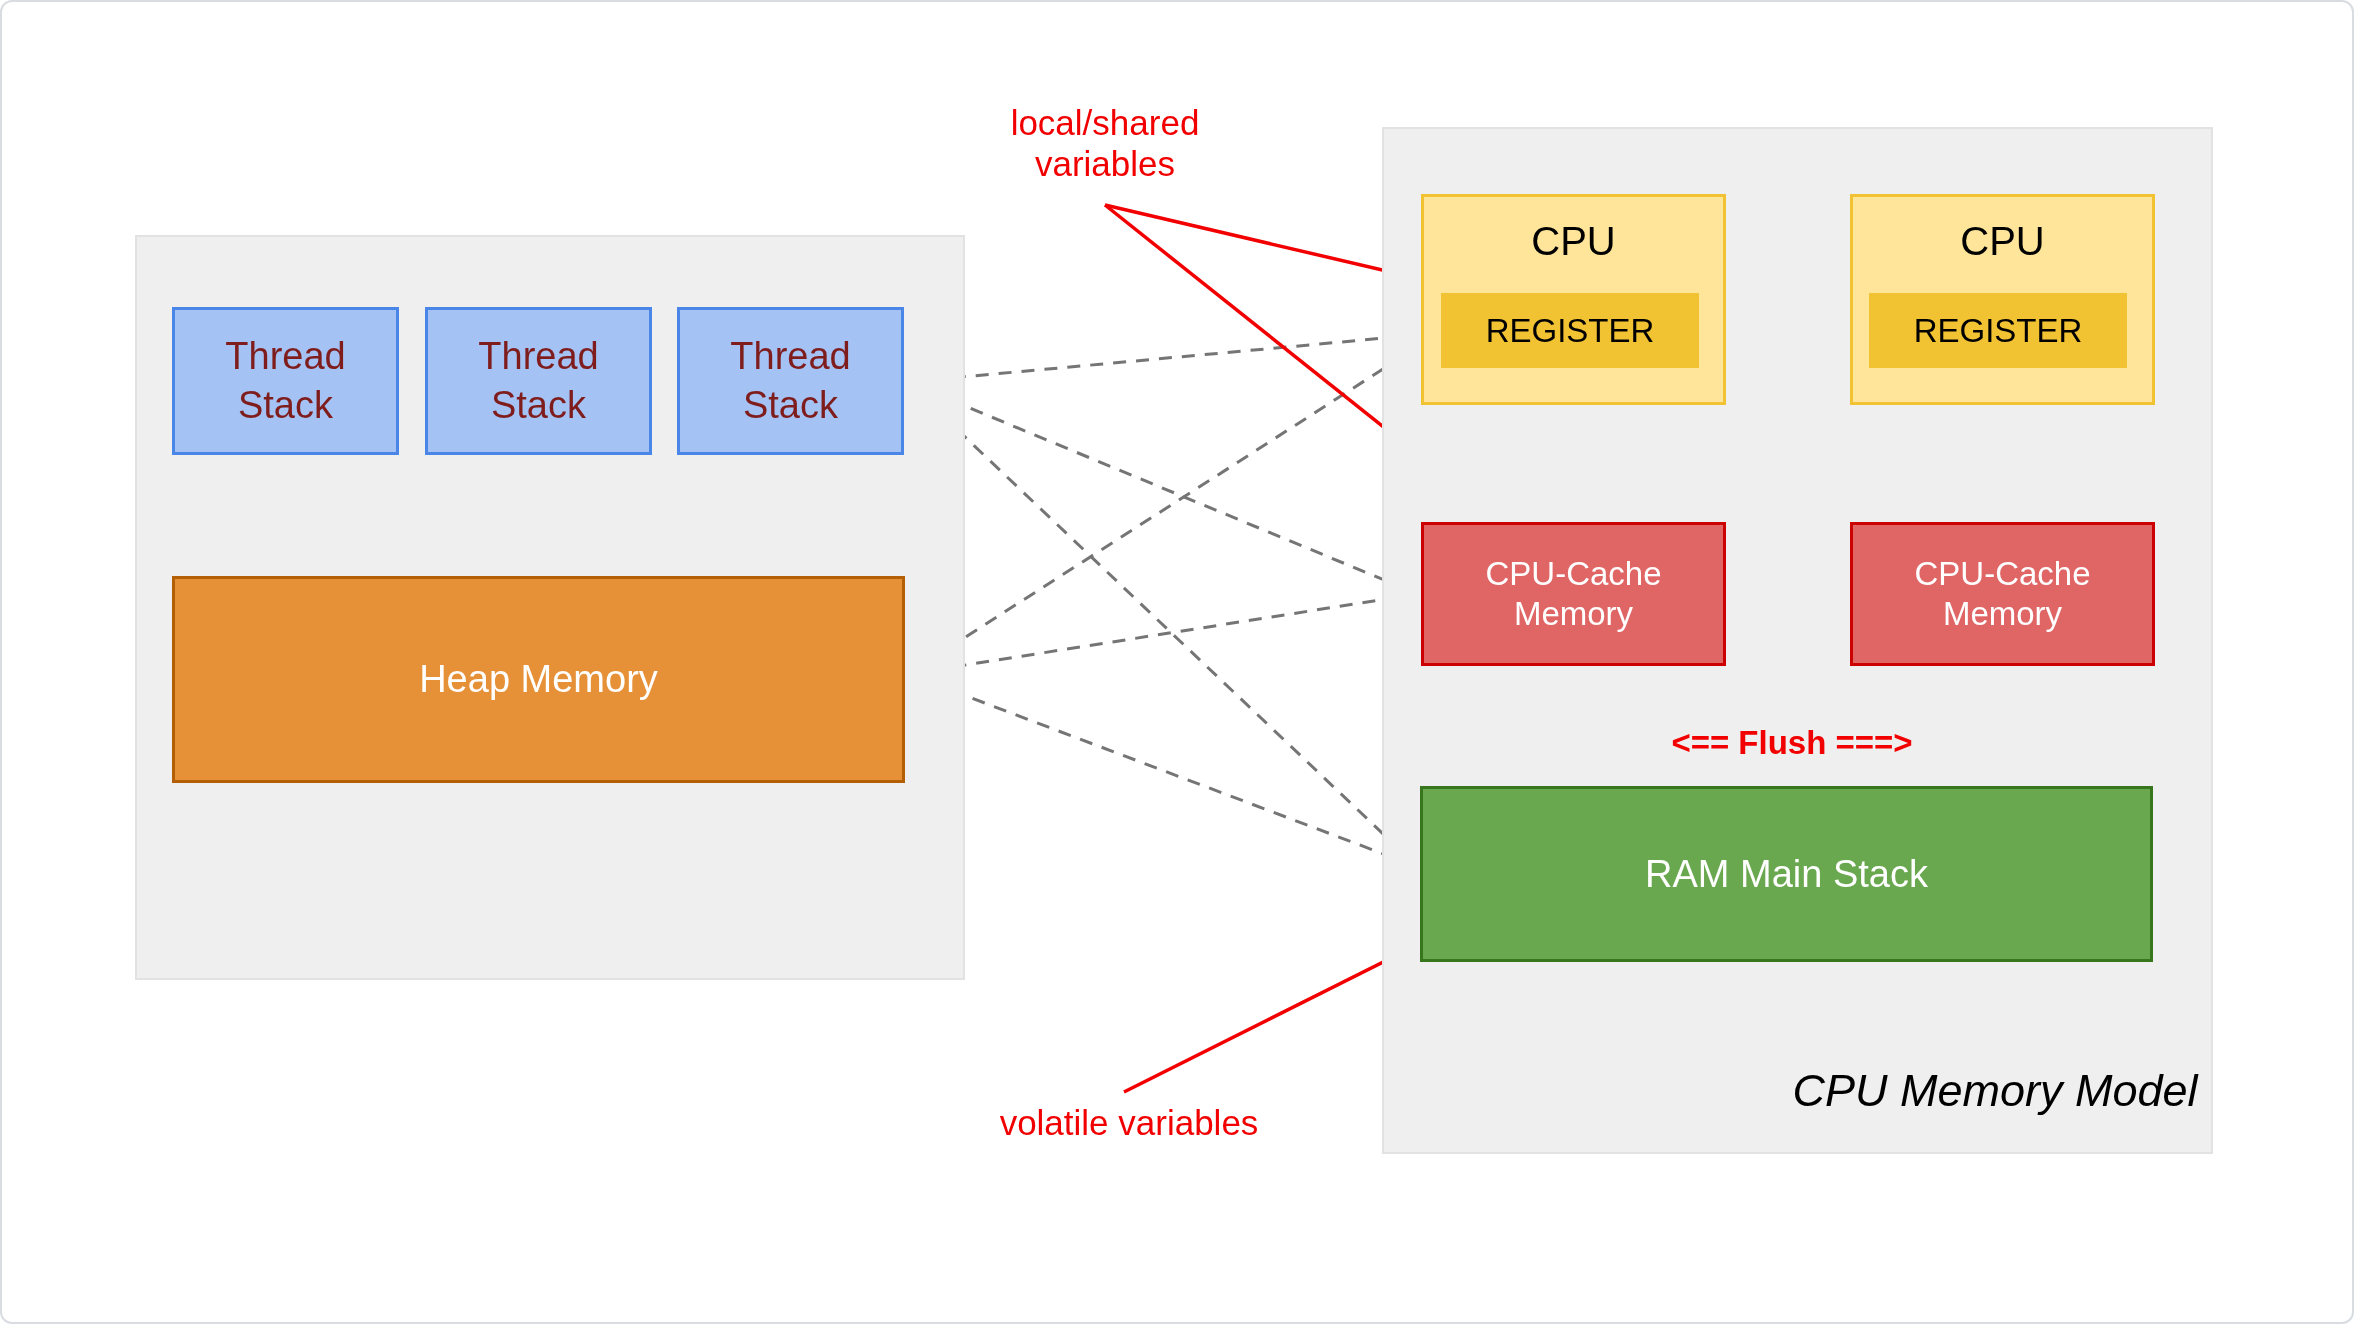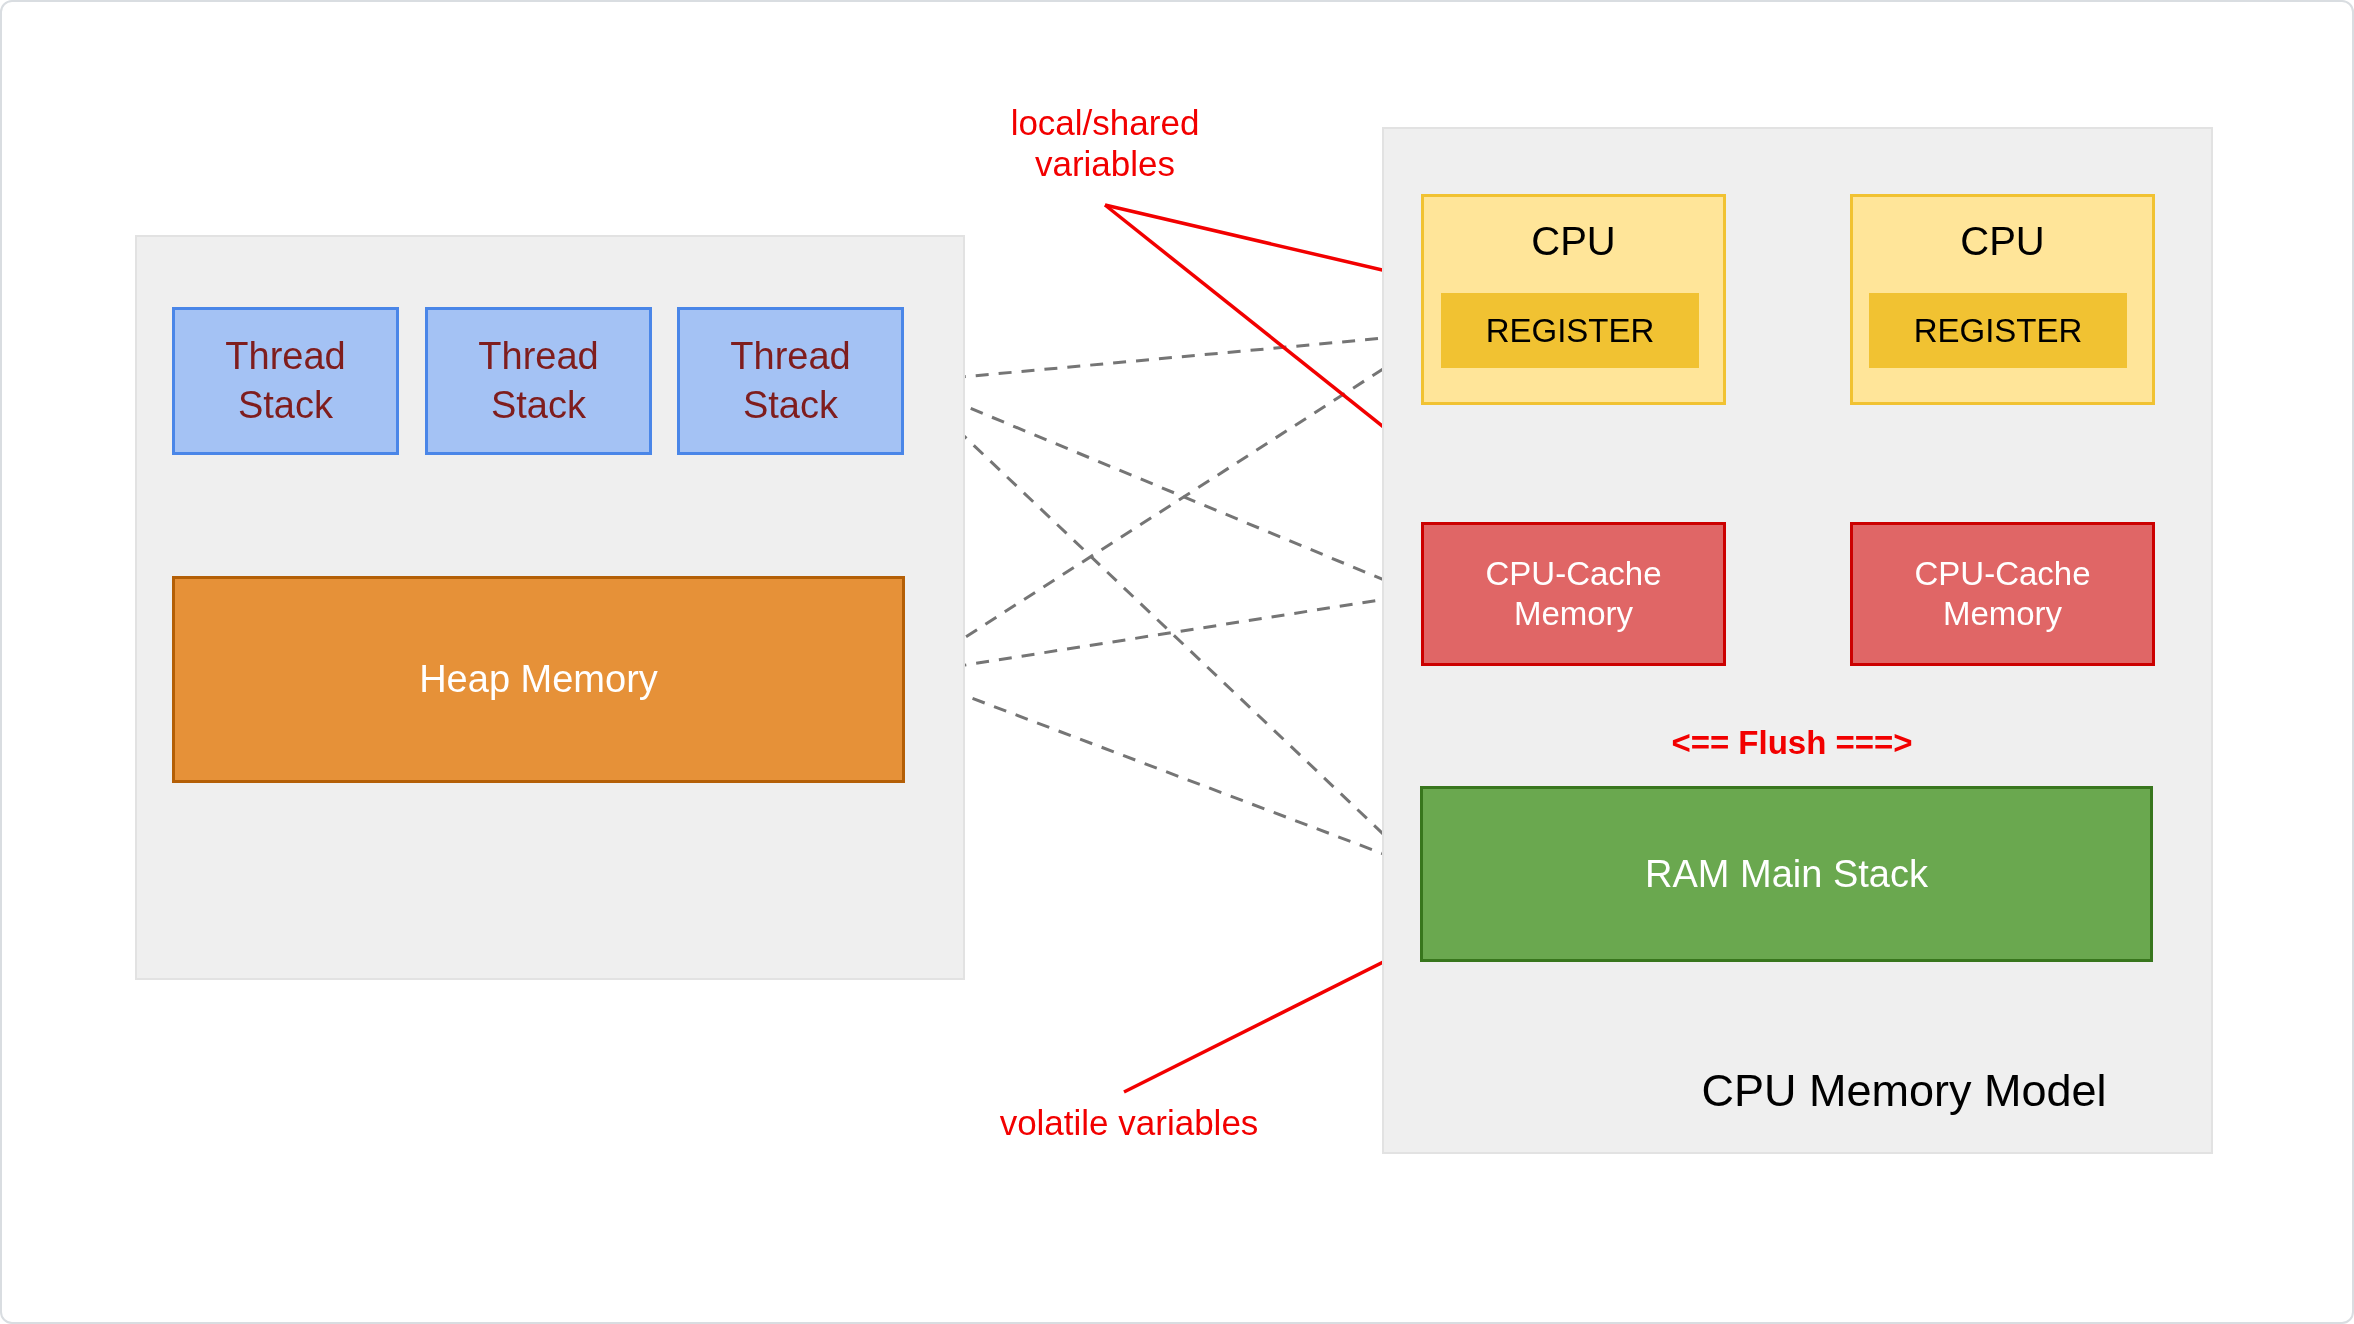--- a/index.html
+++ b/index.html
@@ -127,19 +127,19 @@
     <span>CPU-Cache
 Memory</span>
   </div>
 
   <div class="abs flush" style="left:1640px;top:722px;width:300px;">&lt;== Flush ===&gt;</div>
 
   <div class="abs node ram" style="left:1418px;top:784px;width:733px;height:176px;">
     <span>RAM Main Stack</span>
   </div>
 
-  <div class="abs panel-title" style="left:1652px;top:1063px;width:500px;">CPU Memory Model</div>
+  <div class="abs panel-title" style="left:1743px;top:1063px;width:500px;font-style:italic;">CPU Memory Model</div>
 
   <div class="abs annotation multiline" style="left:953px;top:100px;width:300px;">local/shared
 variables</div>
   <div class="abs annotation" style="left:977px;top:1100px;width:300px;">volatile variables</div>
 
 </div>
 
 </body></html>

